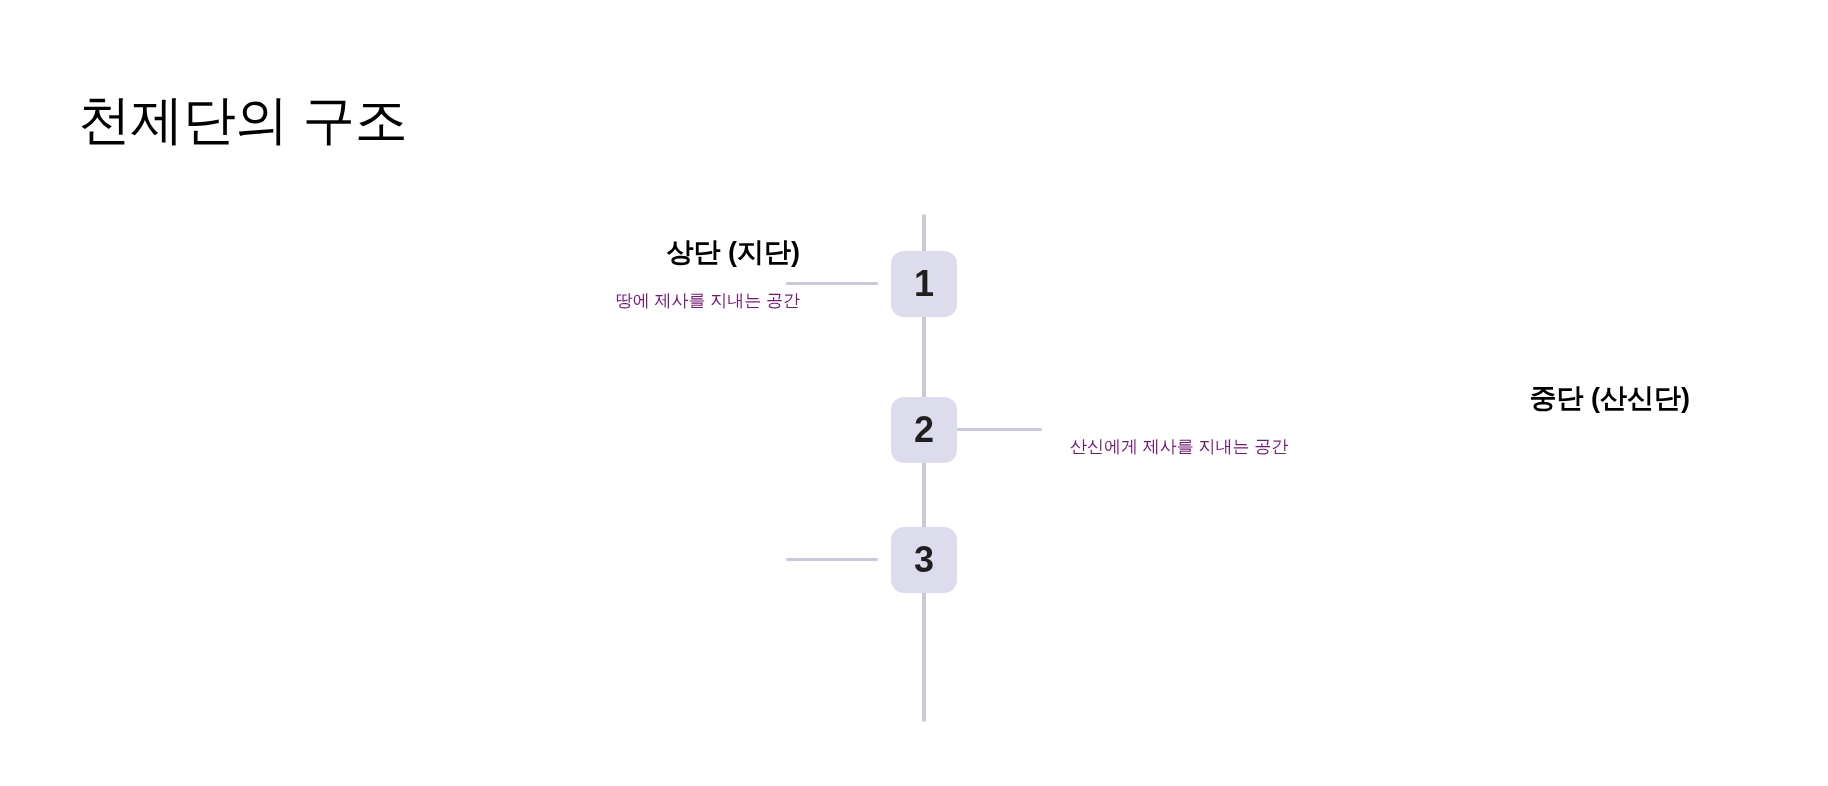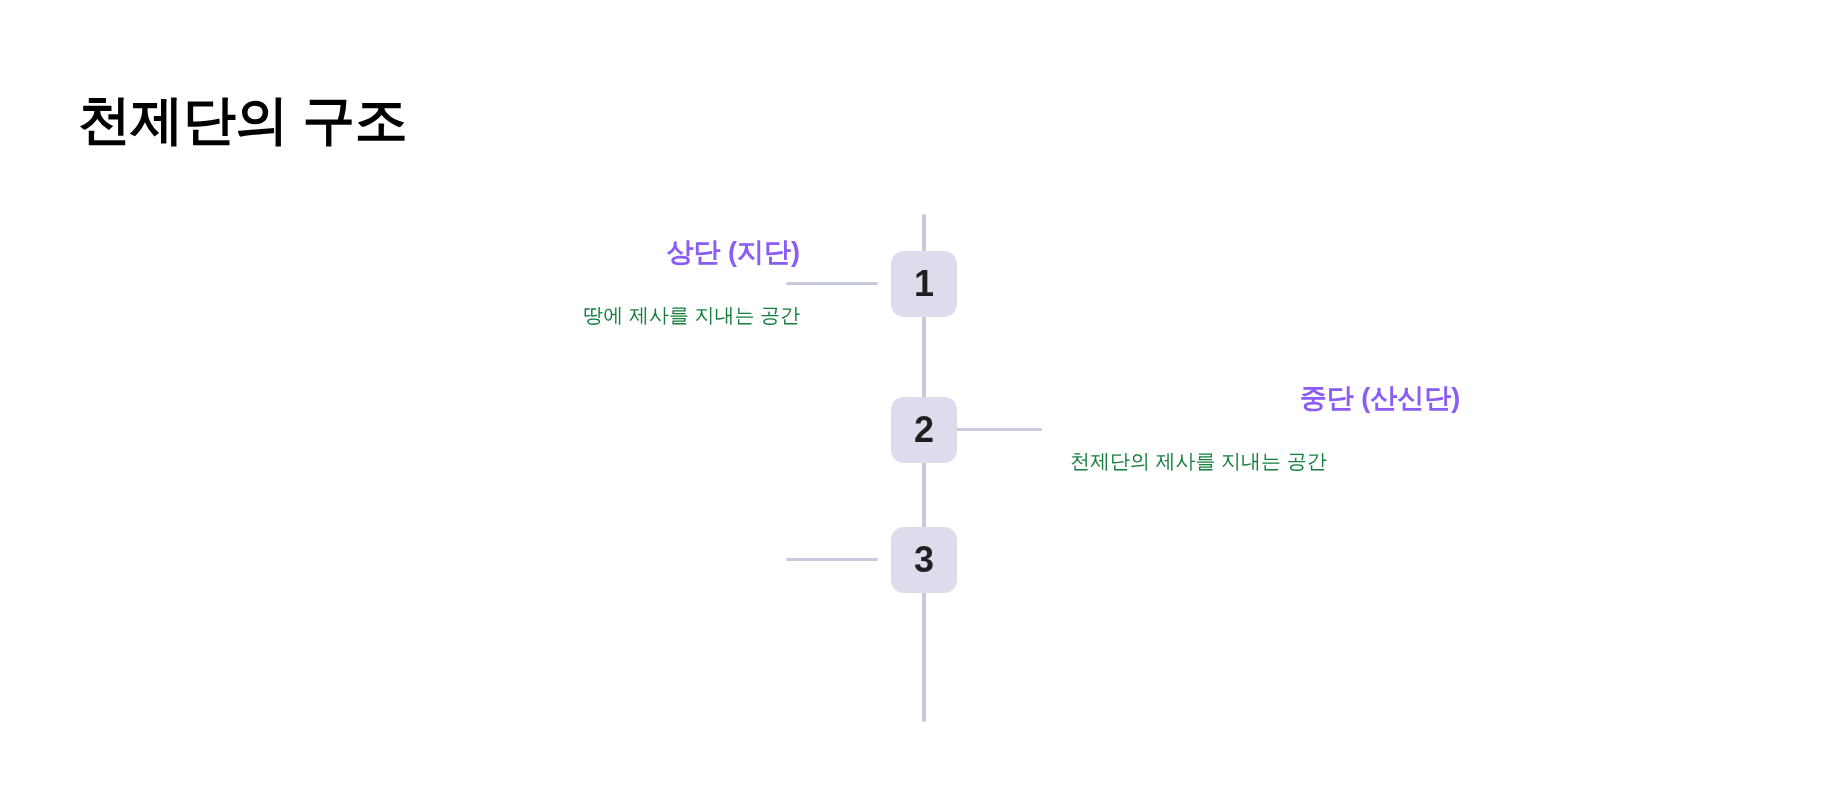--- a/index.html
+++ b/index.html
@@ -14,21 +14,21 @@
     font-family: "Liberation Sans", "DejaVu Sans", sans-serif;
     overflow: hidden;
     position: relative;
   }
 
   .page-title {
     position: absolute;
     left: 78px;
     top: 54px;
     font-size: 53px;
-    font-weight: 700;
+    font-weight: 400;
     color: #000000;
     letter-spacing: -0.5px;
     line-height: 1.15;
     white-space: nowrap;
   }
 
   
   .timeline {
     position: absolute;
     left: 0;
@@ -84,32 +84,32 @@
   .tl-text {
     position: absolute;
     width: 620px;
   }
   .tl-text.side-left  { left: 180px;  text-align: right; }
   .tl-text.side-right { left: 1070px; text-align: left;  }
 
   .tl-heading {
     font-size: 27px;
     font-weight: 700;
-    color: #8b5cf6;
+    color: #000000;
     line-height: 1.25;
     white-space: nowrap;
   }
   .tl-text.side-left .tl-heading  { text-align: right; }
-  .tl-text.side-right .tl-heading { text-align: center; }
+  .tl-text.side-right .tl-heading { text-align: right; }
 
   .tl-desc {
-    margin-top: 32px;
-    font-size: 20px;
+    margin-top: 20px;
+    font-size: 17px;
     font-weight: 400;
-    color: #15803d;
+    color: #701a75;
     line-height: 1.35;
     white-space: nowrap;
   }
 
   
   .item-1 { top: 284px; }
   .item-2 { top: 430px; }
   .item-3 { top: 560px; }
 
   .tl-item .tl-badge     { top: -33px; }
@@ -132,21 +132,21 @@
       <div class="tl-heading">상단 (지단)</div>
       <div class="tl-desc">땅에 제사를 지내는 공간</div>
     </div>
   </div>
 
   <div class="tl-item item-2">
     <div class="tl-connector right"></div>
     <div class="tl-badge">2</div>
     <div class="tl-text side-right">
       <div class="tl-heading">중단 (산신단)</div>
-      <div class="tl-desc">천제단의 제사를 지내는 공간</div>
+      <div class="tl-desc">산신에게 제사를 지내는 공간</div>
     </div>
   </div>
 
   <div class="tl-item item-3">
     <div class="tl-connector left"></div>
     <div class="tl-badge">3</div>
     <div class="tl-text side-left">
     </div>
   </div>
 

